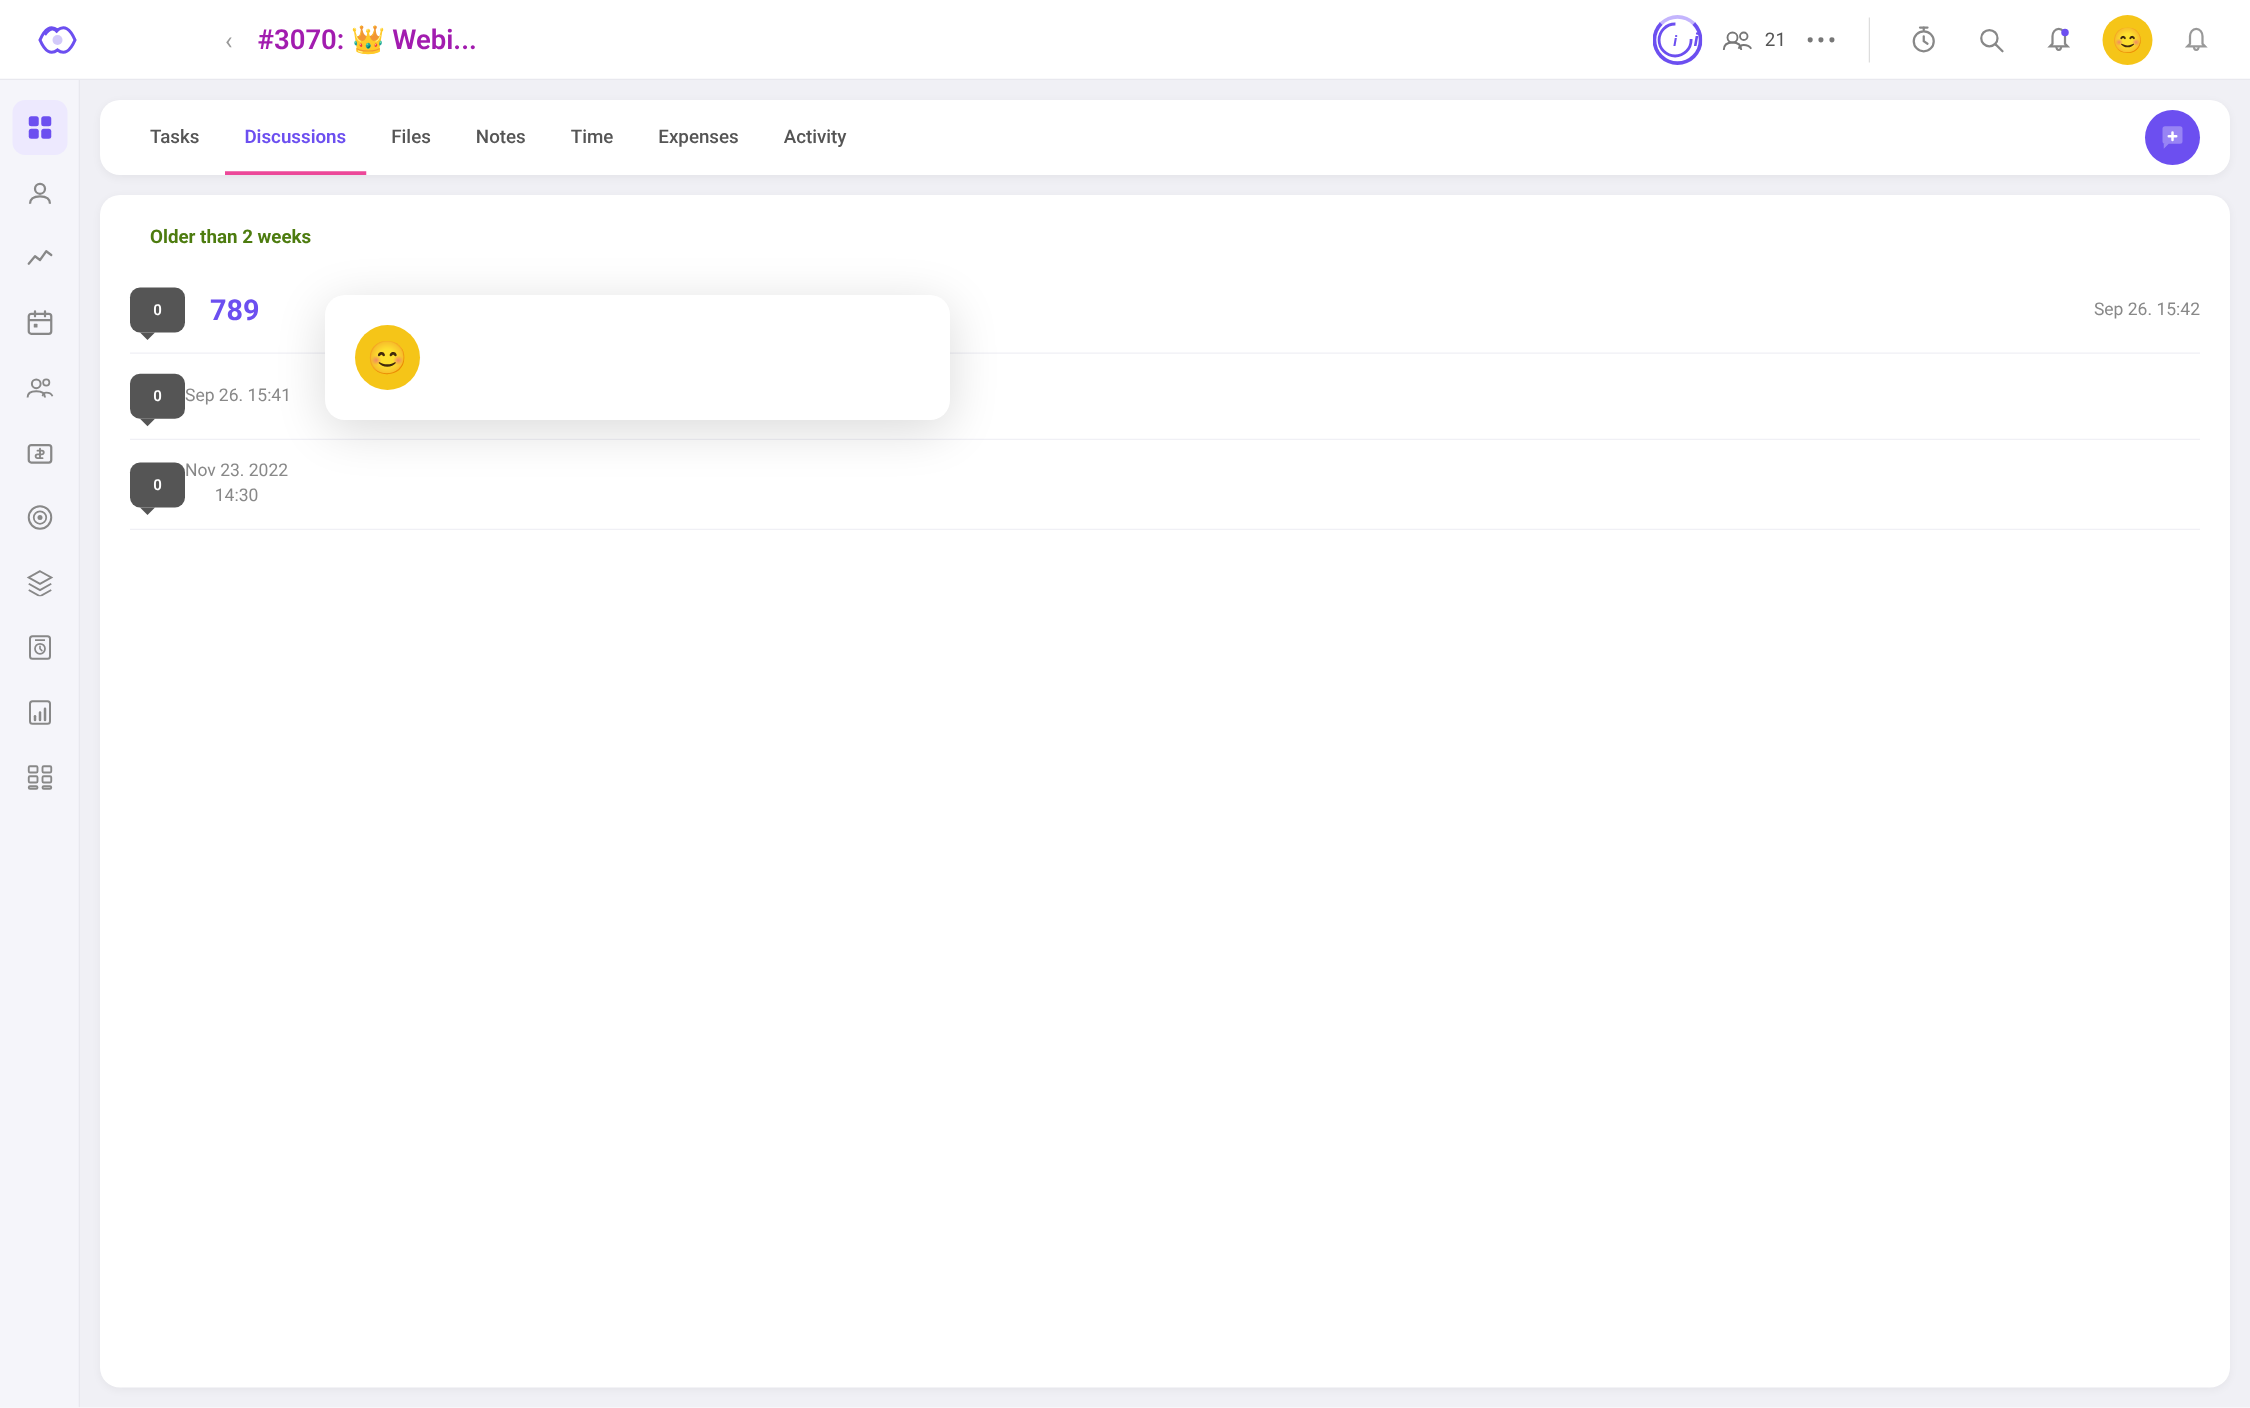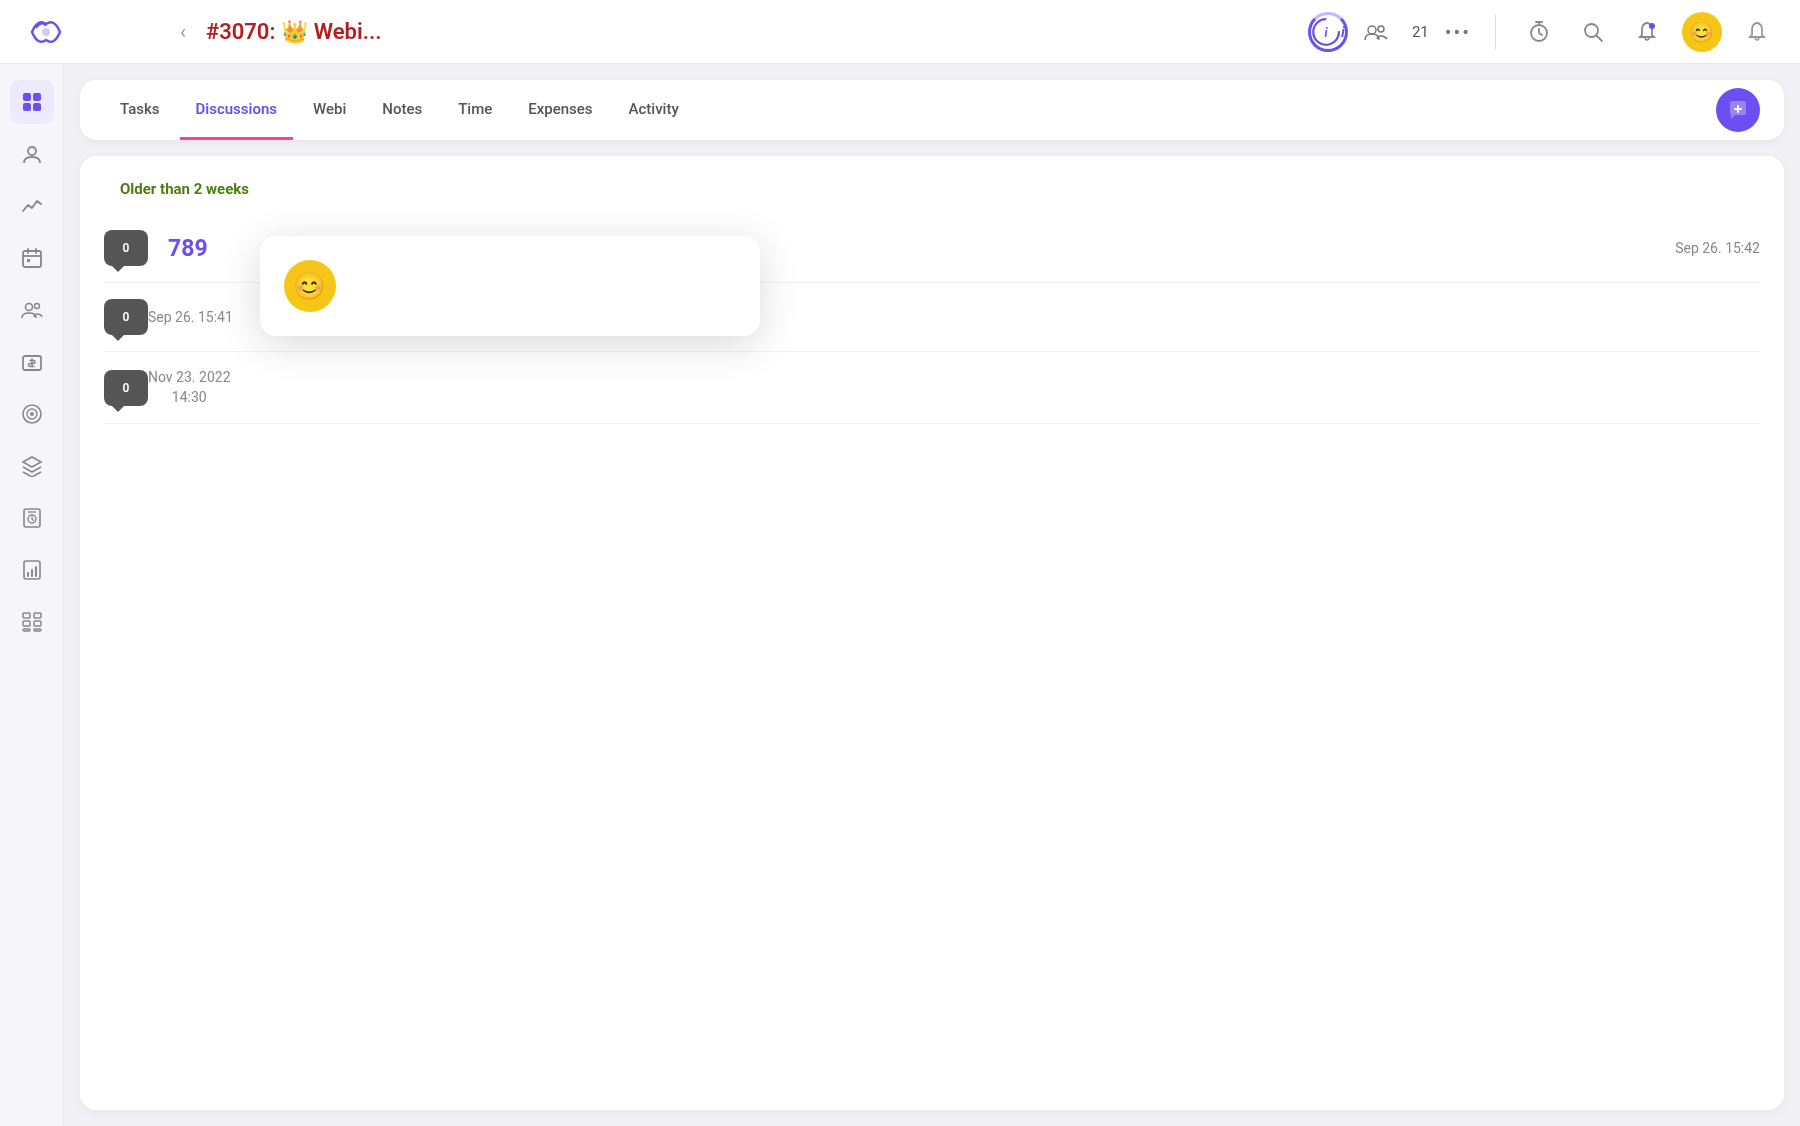--- a/index.html
+++ b/index.html
@@ -35,21 +35,21 @@
     }
     .back-btn {
       color: #999;
       font-size: 20px;
       cursor: pointer;
       margin-right: 4px;
     }
     .page-title {
       font-size: 22px;
       font-weight: 600;
-      color: #b91c1c;
+      color: #a21caf;
       flex: 1;
     }
     .header-actions {
       display: flex;
       align-items: center;
       gap: 16px;
     }
     .info-circle {
       width: 40px;
       height: 40px;
@@ -67,21 +67,21 @@
     .info-circle::after {
       content: 'i';
       font-style: italic;
       font-size: 15px;
       color: #6c4ff0;
       font-weight: 700;
     }
     .members-badge {
       display: flex;
       align-items: center;
-      gap: 24px;
+      gap: 10px;
       color: #555;
       font-size: 15px;
     }
     .more-btn {
       font-size: 20px;
       color: #777;
       cursor: pointer;
       letter-spacing: 2px;
     }
     .divider-v {
@@ -488,21 +488,21 @@
 
     <div class="tab-panel">
       <div class="tabs">
         <div class="tab">
           <span>Tasks</span>
         </div>
         <div class="tab active">
           <span>Discussions</span>
         </div>
         <div class="tab">
-          <span>Webi</span>
+          <span>Files</span>
         </div>
         <div class="tab">
           <span>Notes</span>
         </div>
         <div class="tab">
           <span>Time</span>
         </div>
         <div class="tab">
           <span>Expenses</span>
         </div>

